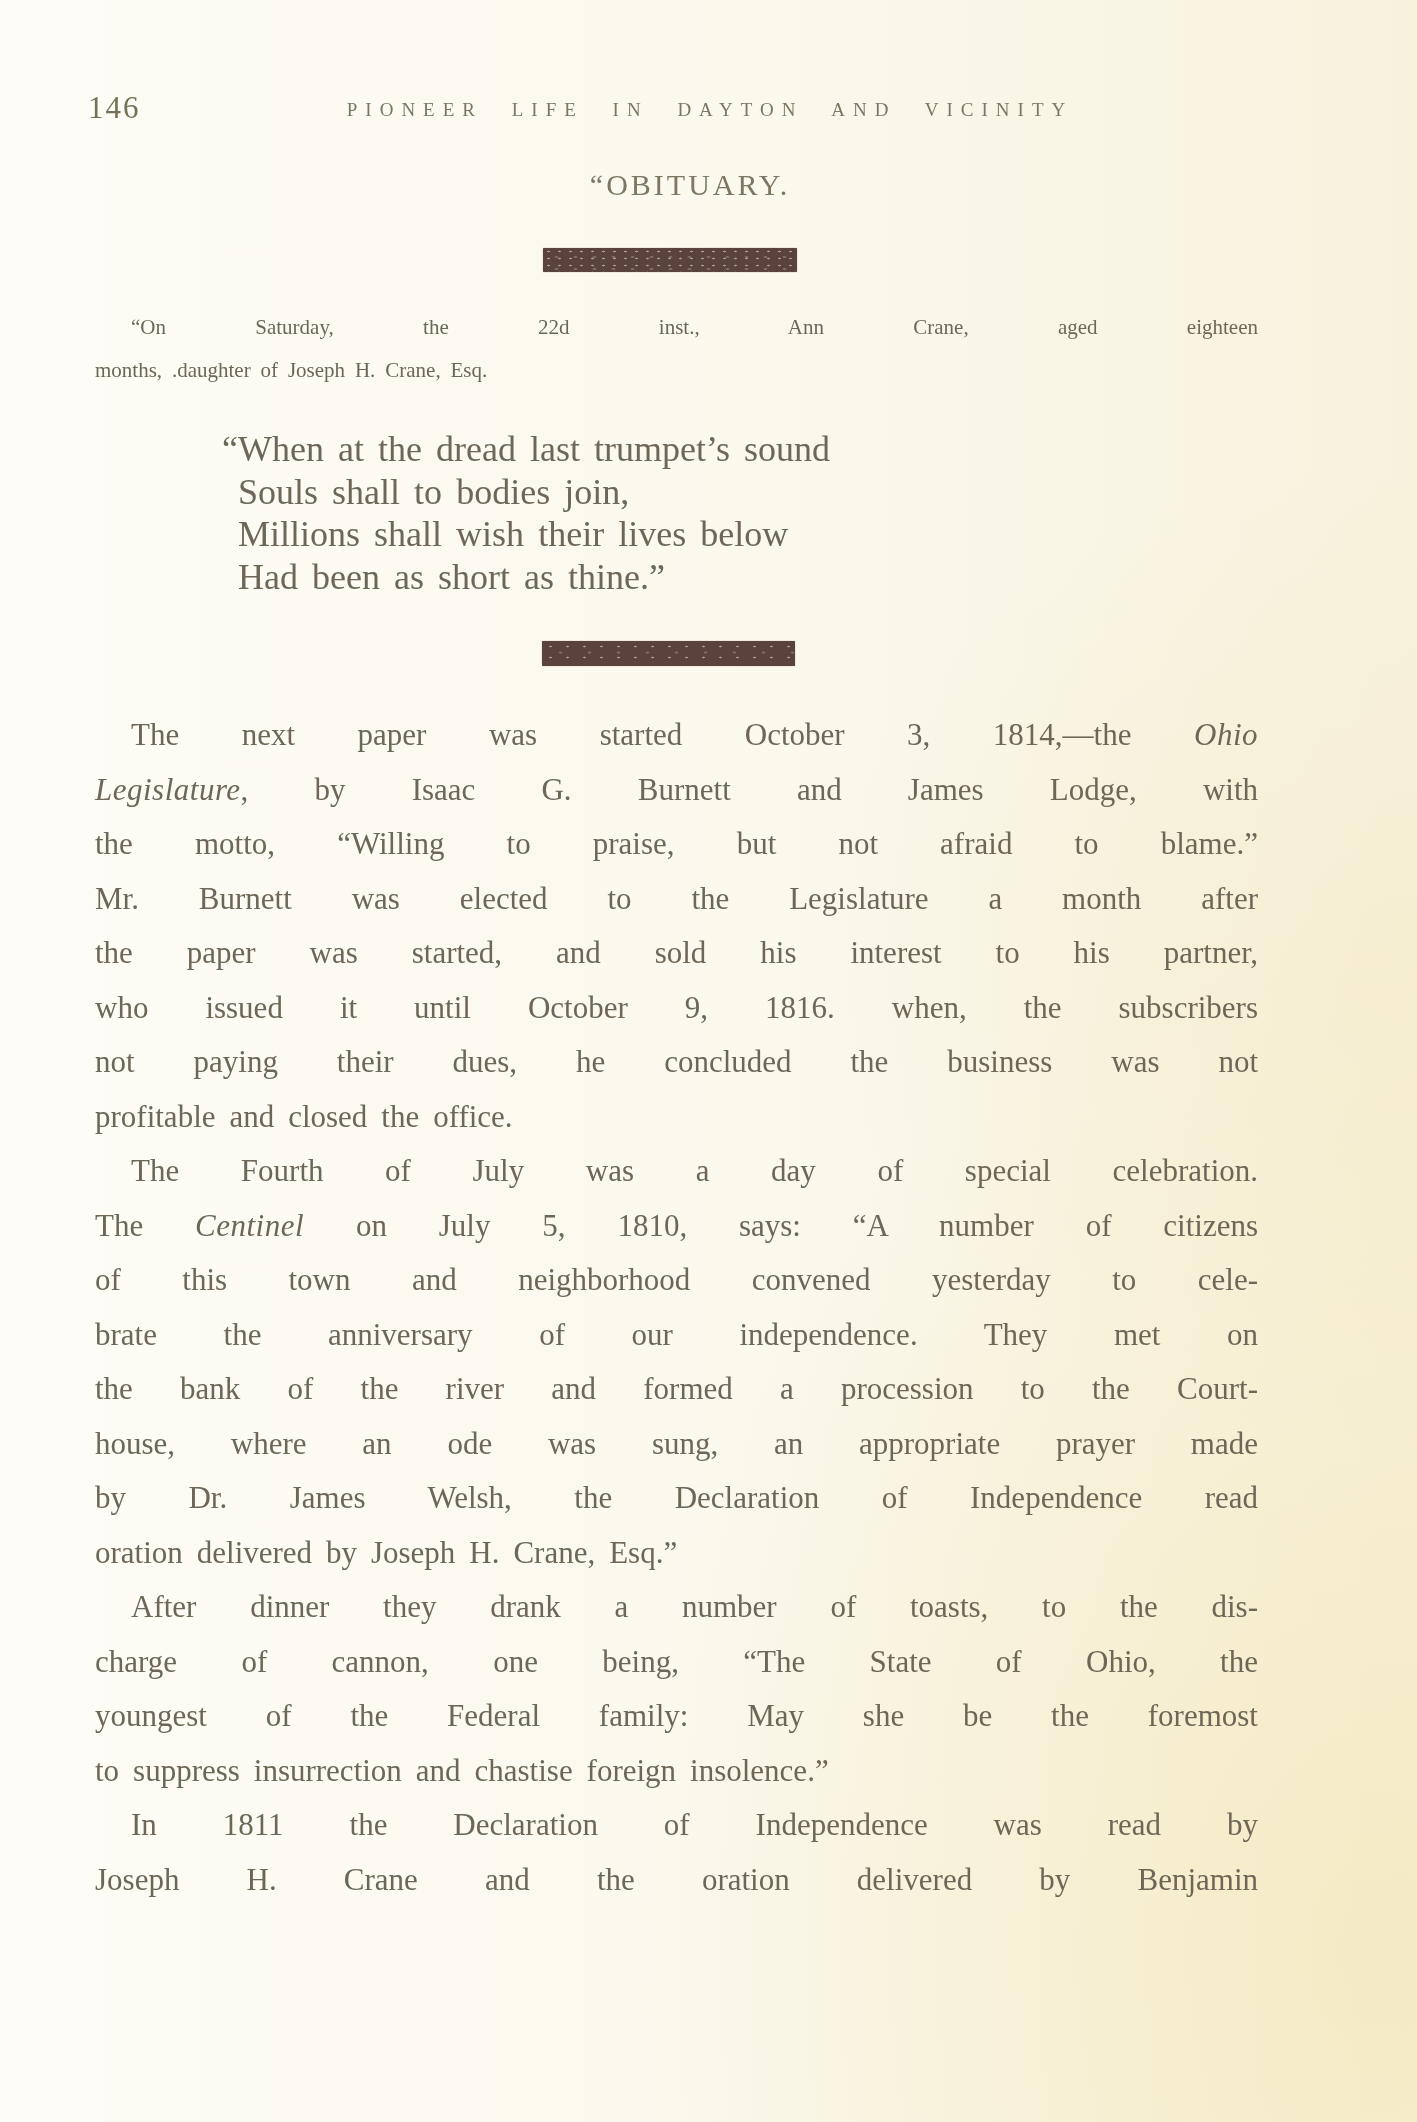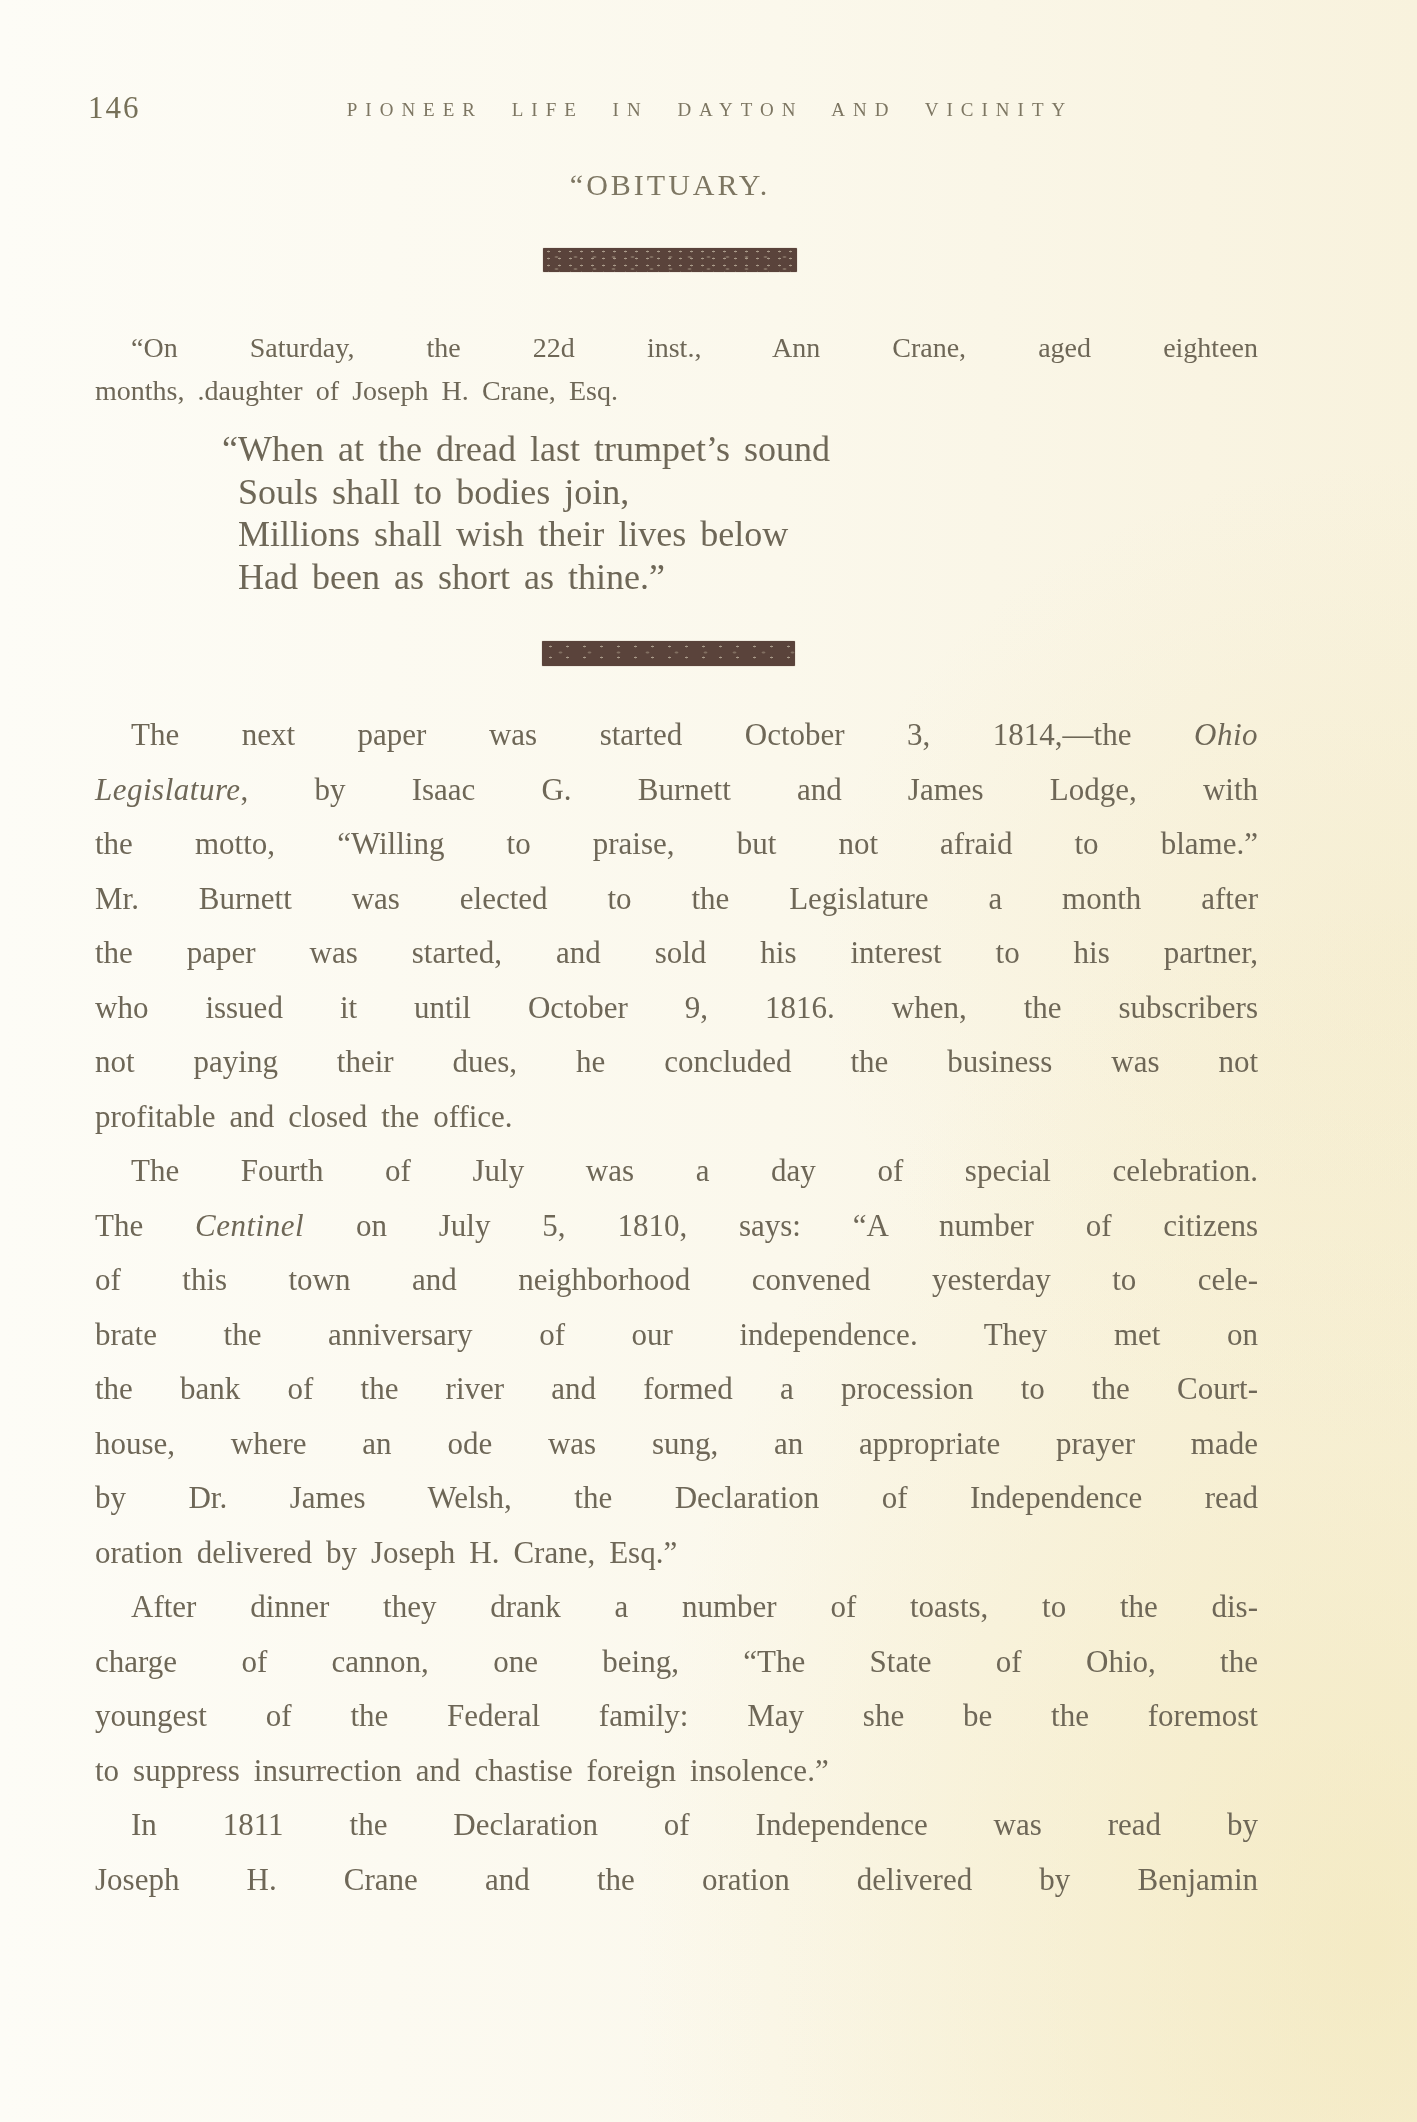--- a/index.html
+++ b/index.html
@@ -24,20 +24,21 @@
     position:absolute;left:150px;top:99px;width:1120px;
     text-align:center;
     font-size:19px;letter-spacing:8px;word-spacing:16px;
     color:#7d7662;
   }
   .section-heading{
     position:absolute;left:0;top:168px;width:1340px;margin:0;
     text-align:center;font-weight:normal;
     font-size:30px;letter-spacing:3px;word-spacing:6px;
     color:#7d7662;
+    padding-left:20px;
   }
   
   .rule{
     position:absolute;
     background-color:#5a433b;
     background-image:
       radial-gradient(rgba(214,203,180,.65) 1px, rgba(214,203,180,0) 1.8px),
       radial-gradient(rgba(190,178,156,.40) 1px, rgba(190,178,156,0) 2.4px);
     background-size:11px 7px,19px 12px;
     background-position:0 0,4px 3px;
@@ -45,21 +46,21 @@
     border-radius:1px;
   }
   .rule1{left:543px;top:248px;width:254px;height:24px;}
   .rule2{
     left:542px;top:641px;width:253px;height:25px;
     background-size:17px 11px,29px 17px;
   }
   
   .obit-para{
     position:absolute;left:95px;top:306px;width:1163px;
-    font-size:28px;line-height:43px;word-spacing:.22em;margin-top:20px;
+    font-size:21px;line-height:43px;word-spacing:.22em;
   }
   .verse{
     position:absolute;left:222px;top:428px;
     font-size:36px;line-height:42.5px;word-spacing:.14em;
   }
   .verse .tline{padding-left:16px;}
   .verse .tline.hang{padding-left:0;}
   .body-text{
     position:absolute;left:95px;top:708px;width:1163px;
     font-size:31px;line-height:54.5px;word-spacing:.2em;

